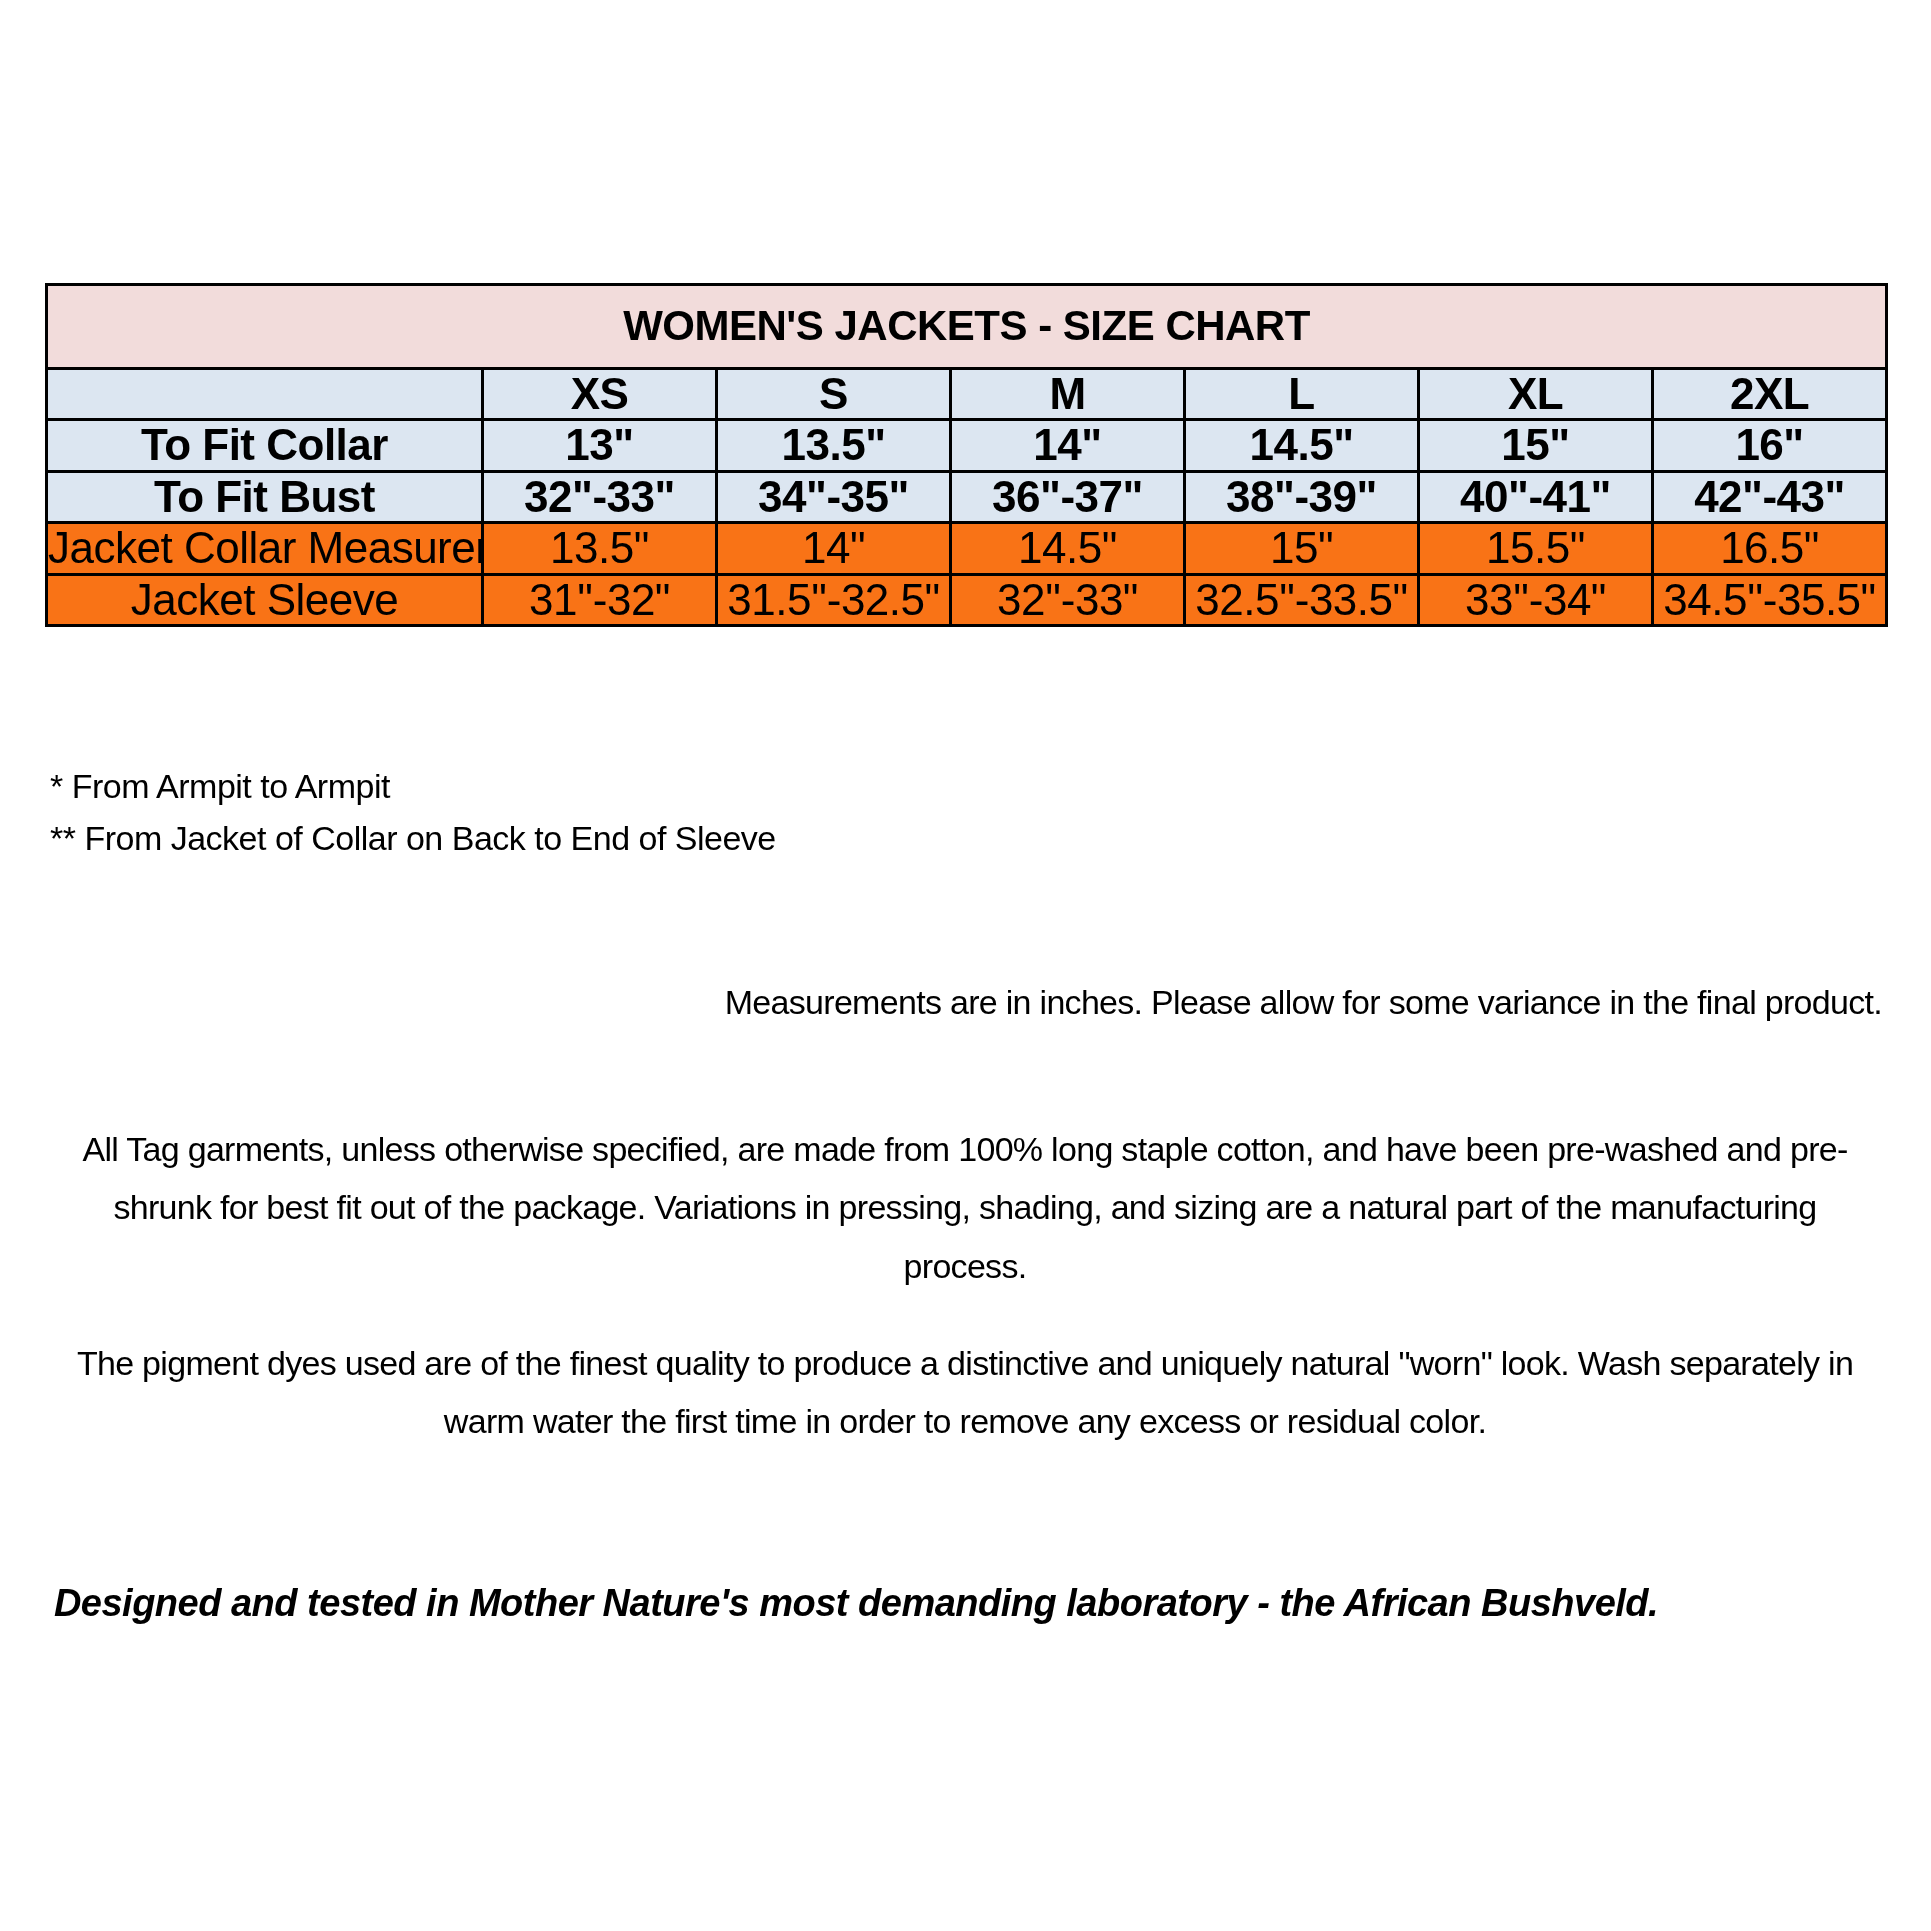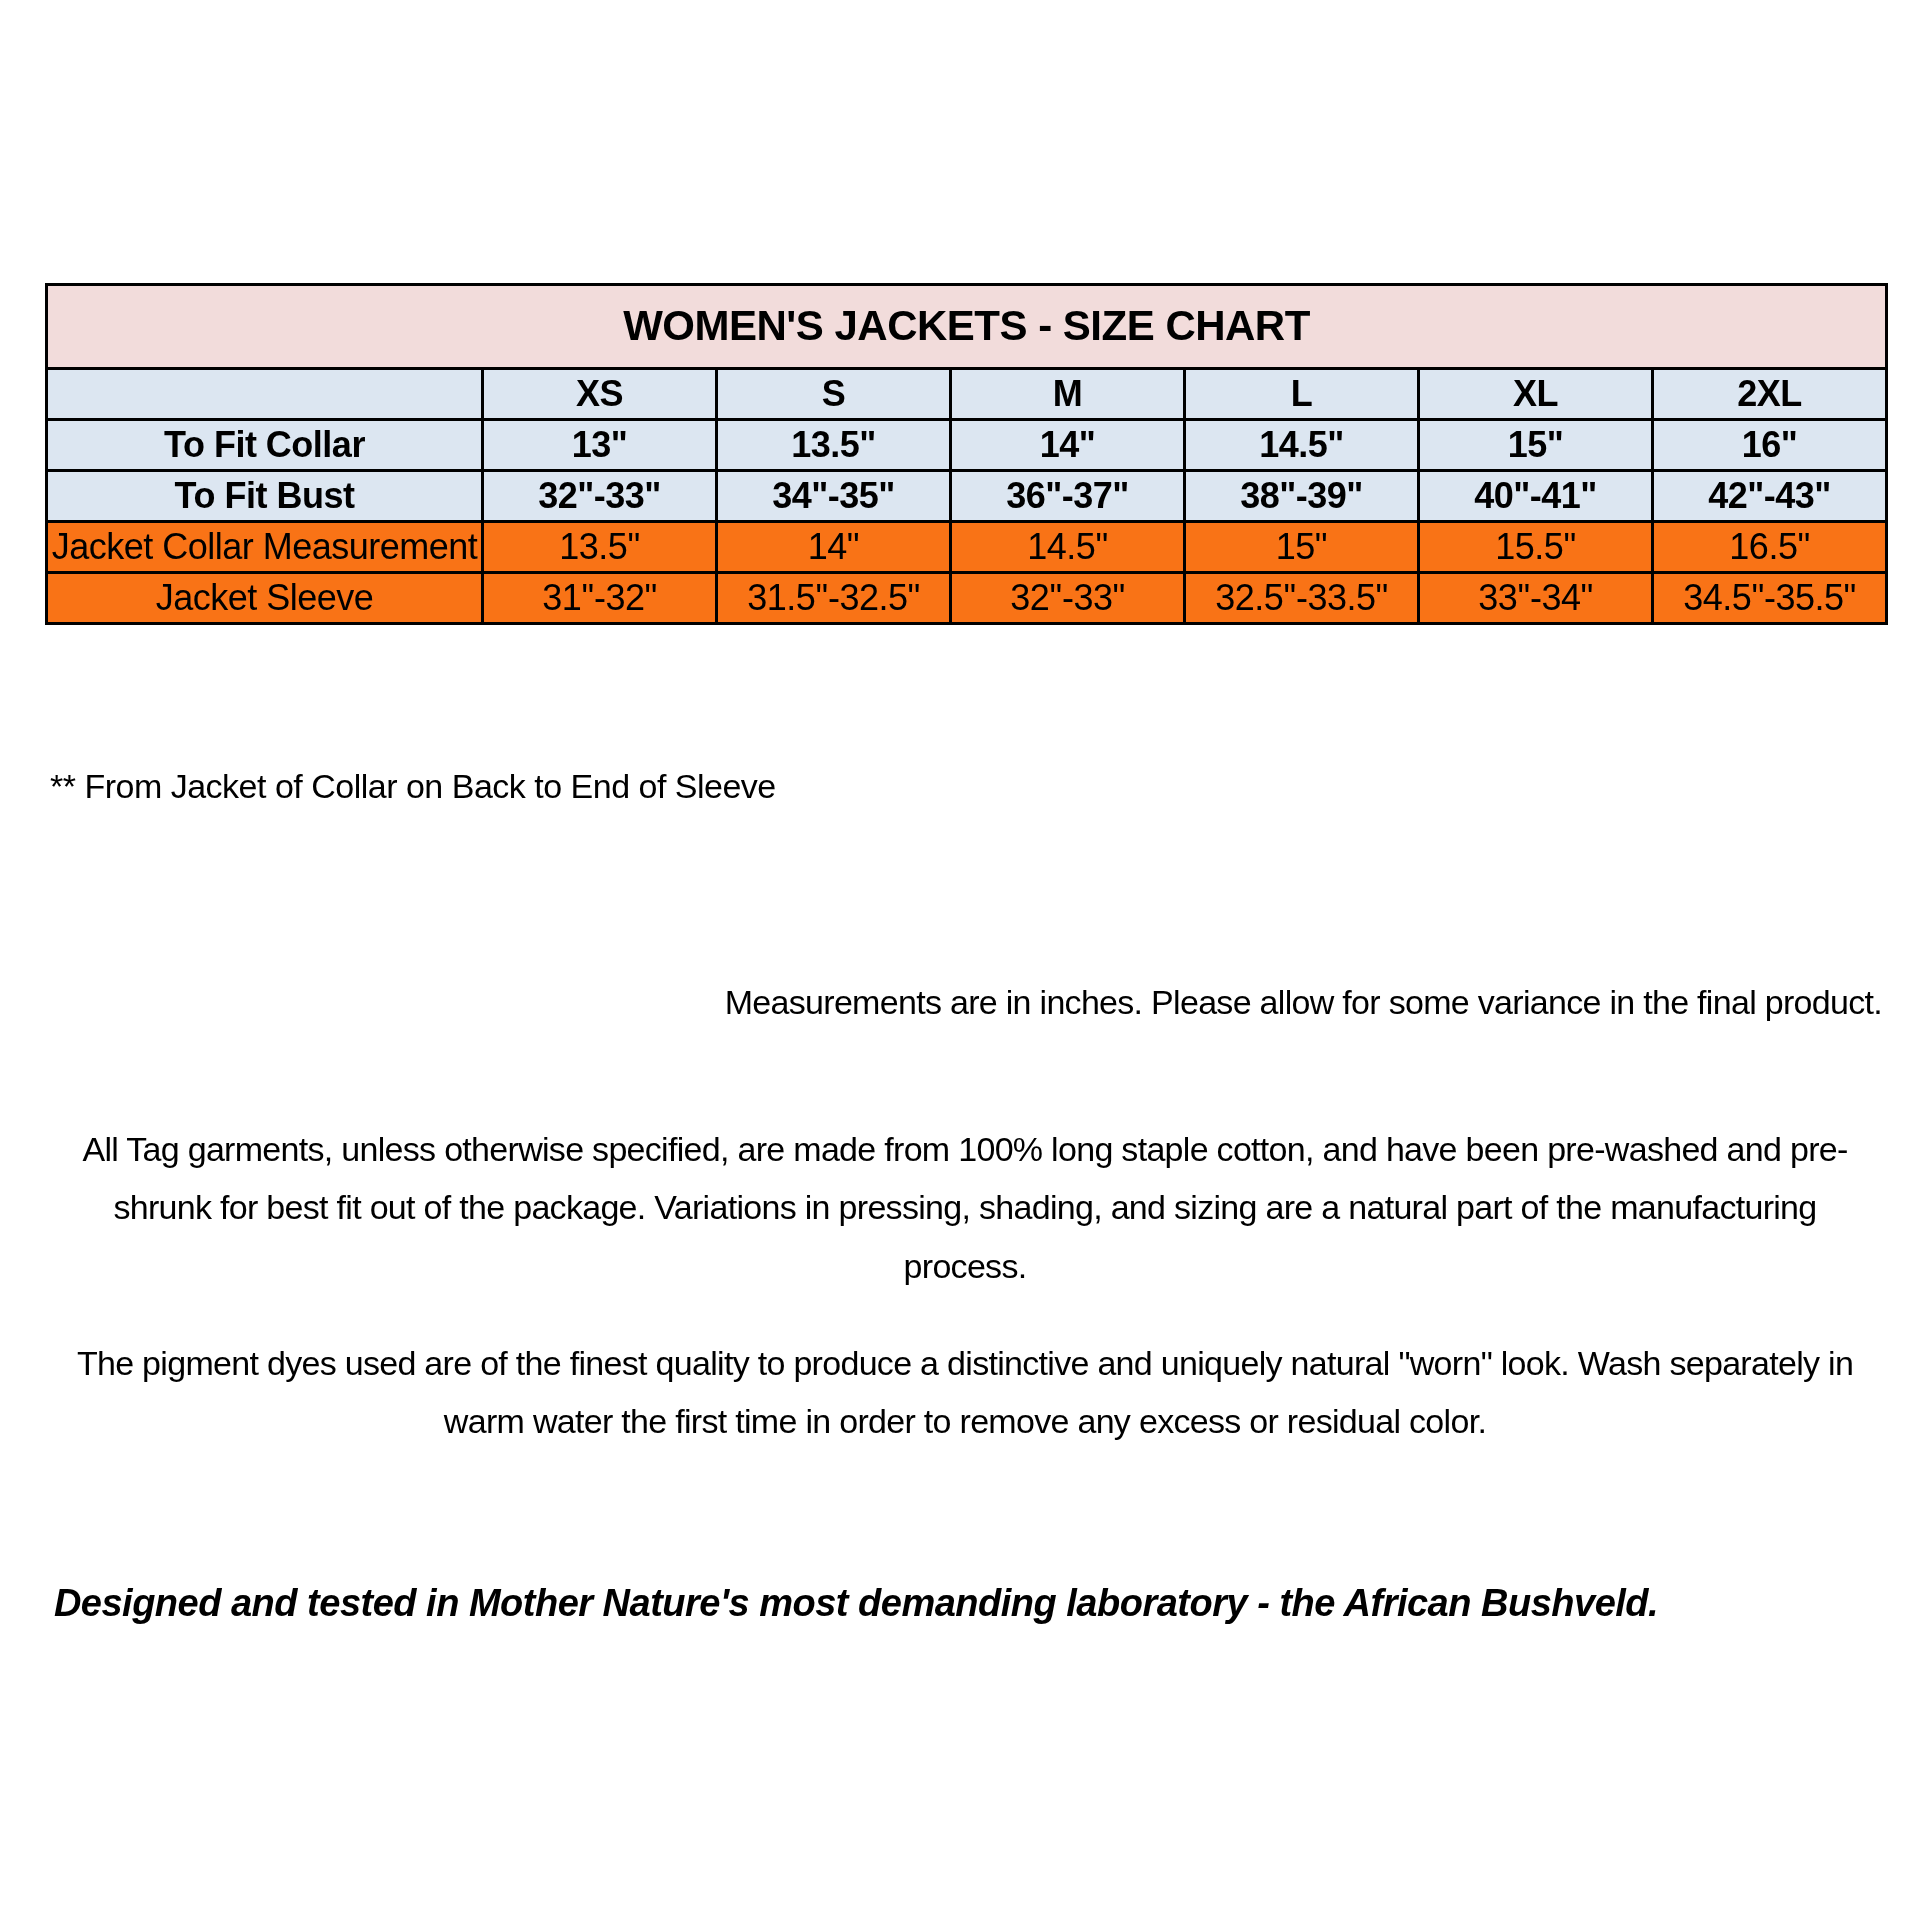--- a/index.html
+++ b/index.html
@@ -29,21 +29,21 @@
     width: 1838px;
     border-collapse: collapse;
     table-layout: fixed;
     letter-spacing: -0.5px;
   }
   table.size-chart td {
     border: 3.9px solid var(--border-color);
     text-align: center;
     vertical-align: middle;
     padding: 0;
-    font-size: 36px;
+    font-size: 44px;
     line-height: 1.1;
     overflow: hidden;
     white-space: nowrap;
   }
   tr.title-row td {
     background: var(--title-bg);
     height: 81px;
     font-size: 42px;
     font-weight: bold;
   }
@@ -160,20 +160,21 @@
       <td>31.5''-32.5"</td>
       <td>32''-33"</td>
       <td>32.5''-33.5"</td>
       <td>33''-34"</td>
       <td>34.5''-35.5"</td>
     </tr>
   </tbody>
 </table>
 
 <div class="footnotes">
+  <div>* From Armpit to Armpit</div>
   <div>** From Jacket of Collar on Back to End of Sleeve</div>
 </div>
 
 <div class="note" id="note-measurements">Measurements are in inches. Please allow for some variance in the final product.</div>
 
 <div class="note" id="note-garments">All Tag garments, unless otherwise specified, are made from 100% long staple cotton, and have been pre-washed and pre-shrunk for best fit out of the package. Variations in pressing, shading, and sizing are a natural part of the manufacturing process.</div>
 
 <div class="note" id="note-dyes">The pigment dyes used are of the finest quality to produce a distinctive and uniquely natural "worn" look. Wash separately in warm water the first time in order to remove any excess or residual color.</div>
 
 <div class="tagline">Designed and tested in Mother Nature's most demanding laboratory - the African Bushveld.</div>

